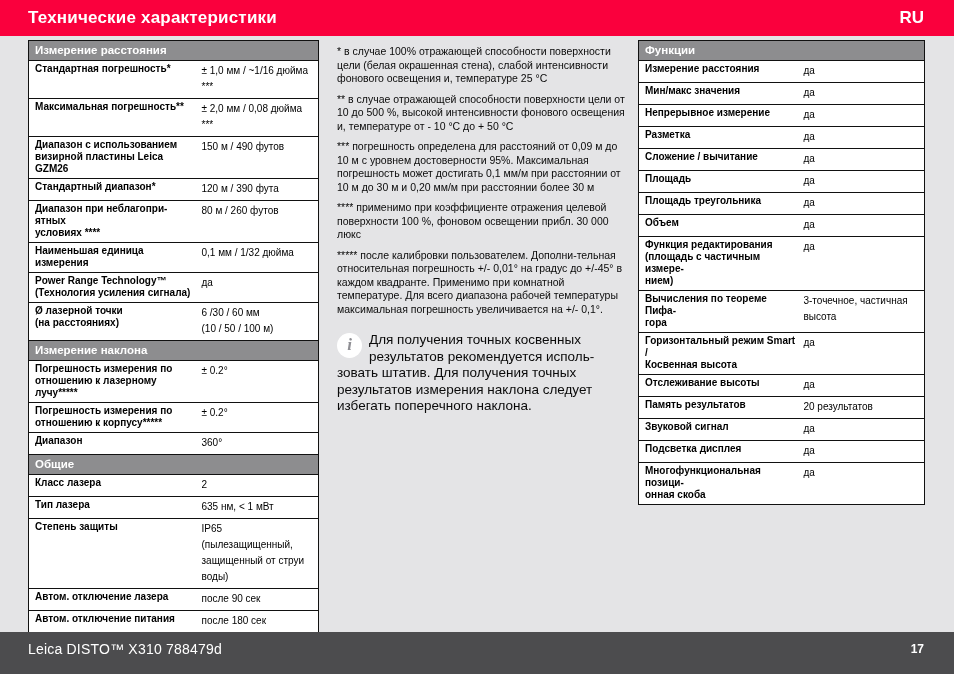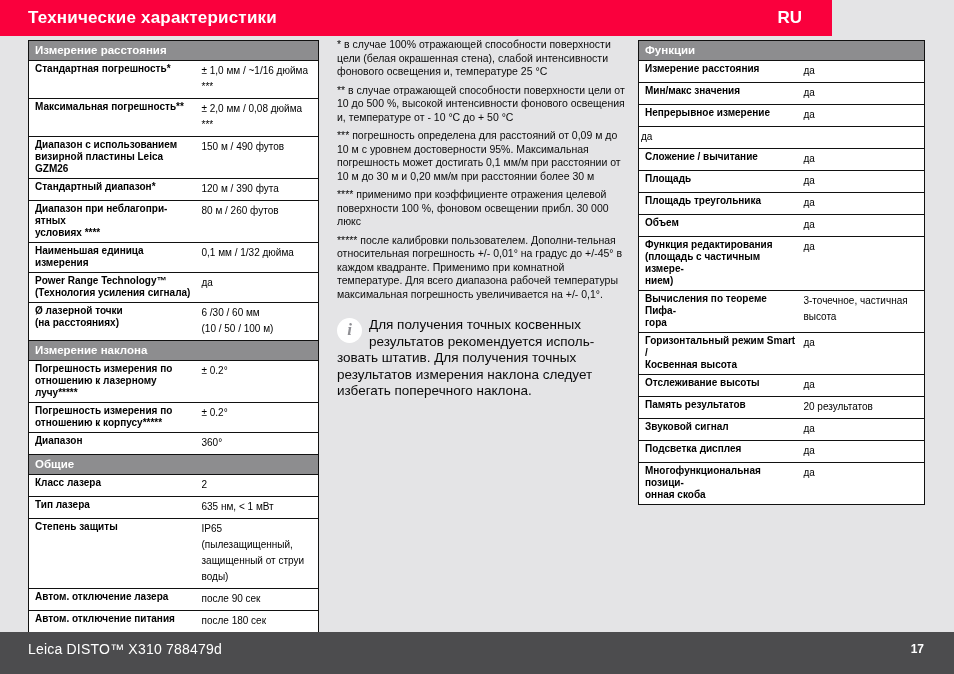--- a/index.html
+++ b/index.html
@@ -11,21 +11,21 @@
   }
   *{box-sizing:border-box;}
   html,body{margin:0;padding:0;}
   body{
     width:954px;height:674px;position:relative;overflow:hidden;
     background:var(--pagebg);
     font-family:"Liberation Sans","DejaVu Sans",sans-serif;
     color:#000;
   }
   .topbar{
-    position:absolute;top:0;left:0;width:832px;height:36px;
+    position:absolute;top:0;left:0;width:954px;height:36px;
     background:var(--red);color:#fff;
     display:flex;align-items:center;justify-content:space-between;
     padding:0 30px 0 28px;
   }
   .topbar .title{font-size:17px;font-weight:bold;letter-spacing:.2px;}
   .topbar .lang{font-size:17px;font-weight:bold;}
 
   .col{position:absolute;top:40px;}
   .col-left{left:28px;width:291px;}
   .col-mid{left:337px;width:293px;top:38px;}
@@ -46,21 +46,21 @@
     padding:2px 4px 3px 6px;white-space:pre-line;
   }
   .row .val{
     font-size:10px;line-height:16px;
     padding:2px 4px 3px 2px;white-space:pre-line;flex:1;
   }
   .t-left .lbl{width:59%;}
   .t-right .lbl{width:57%;}
 
   .footnotes .fn{
-    margin:0 0 5px 0;font-size:10.5px;line-height:13.5px;color:#0a0a0a;
+    margin:7px 0 5px 0;font-size:10.5px;line-height:13.5px;color:#0a0a0a;
     white-space:normal;
   }
   .info-note{
     margin-top:16px;font-size:13.5px;line-height:16.5px;color:#0a0a0a;
   }
   .info-icon{
     float:left;width:25px;height:25px;border-radius:50%;
     background:#fff;color:#8f8f94;
     font-family:"Liberation Serif","DejaVu Serif",serif;
     font-weight:bold;font-style:italic;font-size:17px;
@@ -215,20 +215,21 @@
       </div>
       <div class="row">
         <div class="lbl">Мин/макс значения</div>
         <div class="val">да</div>
       </div>
       <div class="row">
         <div class="lbl">Непрерывное измерение</div>
         <div class="val">да</div>
       </div>
       <div class="row">
+        <div class="lbl">Разметка</div>
         <div class="val">да</div>
       </div>
       <div class="row">
         <div class="lbl">Сложение / вычитание</div>
         <div class="val">да</div>
       </div>
       <div class="row">
         <div class="lbl">Площадь</div>
         <div class="val">да</div>
       </div>

